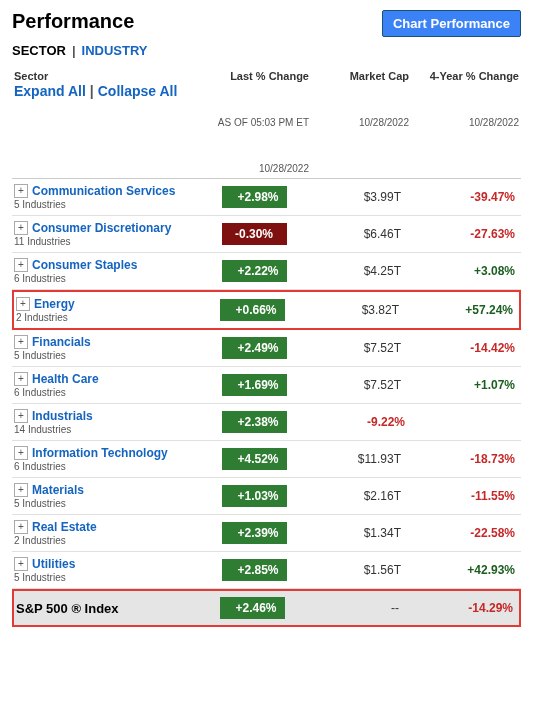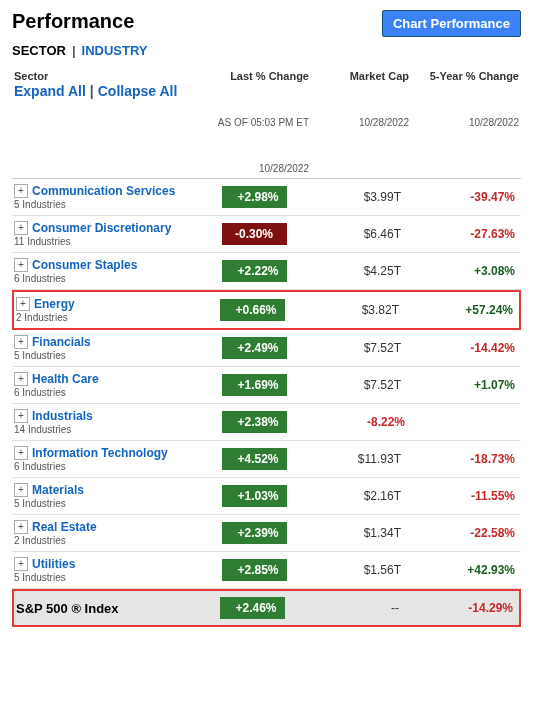--- a/index.html
+++ b/index.html
@@ -215,21 +215,21 @@
     <div class="col-header right">
       <div>Last % Change</div>
       <div class="sub">AS OF 05:03 PM ET</div>
       <div class="sub">10/28/2022</div>
     </div>
     <div class="col-header right">
       <div>Market Cap</div>
       <div class="sub">10/28/2022</div>
     </div>
     <div class="col-header right">
-      <div>5-Year % Change</div>
+      <div>4-Year % Change</div>
       <div class="sub">10/28/2022</div>
     </div>
   </div>
 
   <div id="sector-rows">
       <div class="sector-header-row">
       <div class="sector-name-cell">
         <div class="sector-name-wrapper">
           <span class="expand-icon">+</span>
           <a class="sector-name-link">Communication Services</a>
@@ -316,21 +316,21 @@
       <div class="sector-name-cell">
         <div class="sector-name-wrapper">
           <span class="expand-icon">+</span>
           <a class="sector-name-link">Industrials</a>
         </div>
         <div class="sector-industries">14 Industries</div>
       </div>
       <div class="pct-change-cell">
         <span class="pct-badge green">+2.38%</span>
       </div>
-      <div class="one-year-cell red-text">-8.22%</div>
+      <div class="one-year-cell red-text">-9.22%</div>
     </div>
       <div class="sector-header-row">
       <div class="sector-name-cell">
         <div class="sector-name-wrapper">
           <span class="expand-icon">+</span>
           <a class="sector-name-link">Information Technology</a>
         </div>
         <div class="sector-industries">6 Industries</div>
       </div>
       <div class="pct-change-cell">

